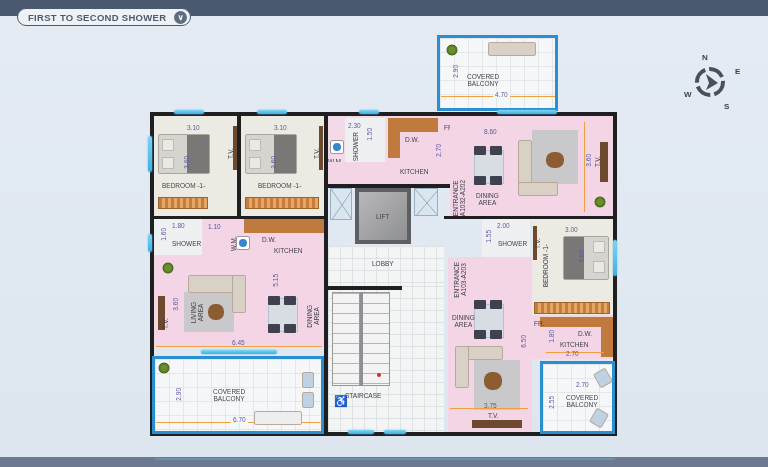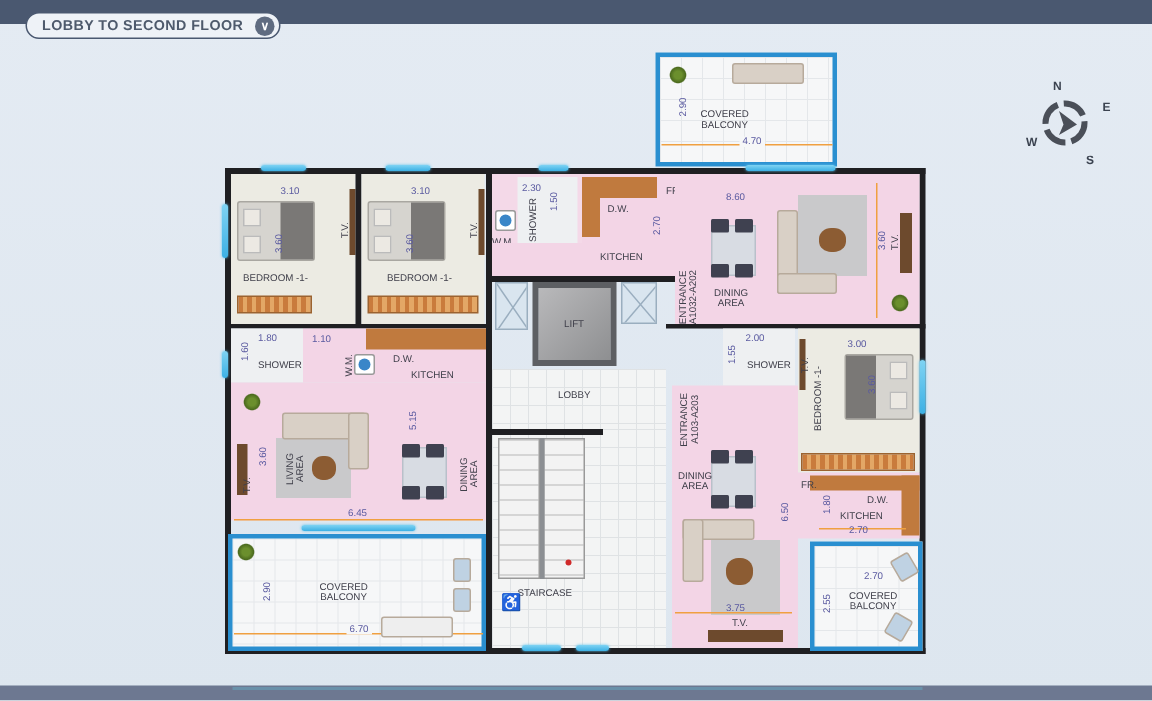--- a/index.html
+++ b/index.html
@@ -75,21 +75,21 @@
   .wm::after { content:""; position: absolute; left: 2px; top: 2px; width: 8px; height: 8px; border-radius: 50%; background: #3a86c8; }
   .stairs { position: absolute; background: #f3f3f3;
     background-image: linear-gradient(#b6b6b6 1px, transparent 1px); background-size: 100% 10px; border: 1px solid #999; }
 </style>
 </head>
 <body>
 
 <div class="topbar"></div>
 
 <div class="floor-pill">
-  <span>LOBBY TO SECOND FLOOR</span>
+  <span>FIRST TO SECOND SHOWER</span>
   <span class="chev">∨</span>
 </div>
 
 <div class="compass">
   <svg width="60" height="60" viewBox="0 0 60 60">
     <circle cx="30" cy="32" r="13" fill="none" stroke="#4a4f58" stroke-width="4" stroke-dasharray="16 4"></circle>
     <polygon points="26,24 38,33 26,40 29,33" fill="#4a4f58"></polygon>
   </svg>
   <span class="lbl" style="left:22px;top:3px;">N</span>
   <span class="lbl" style="left:55px;top:17px;">E</span>

